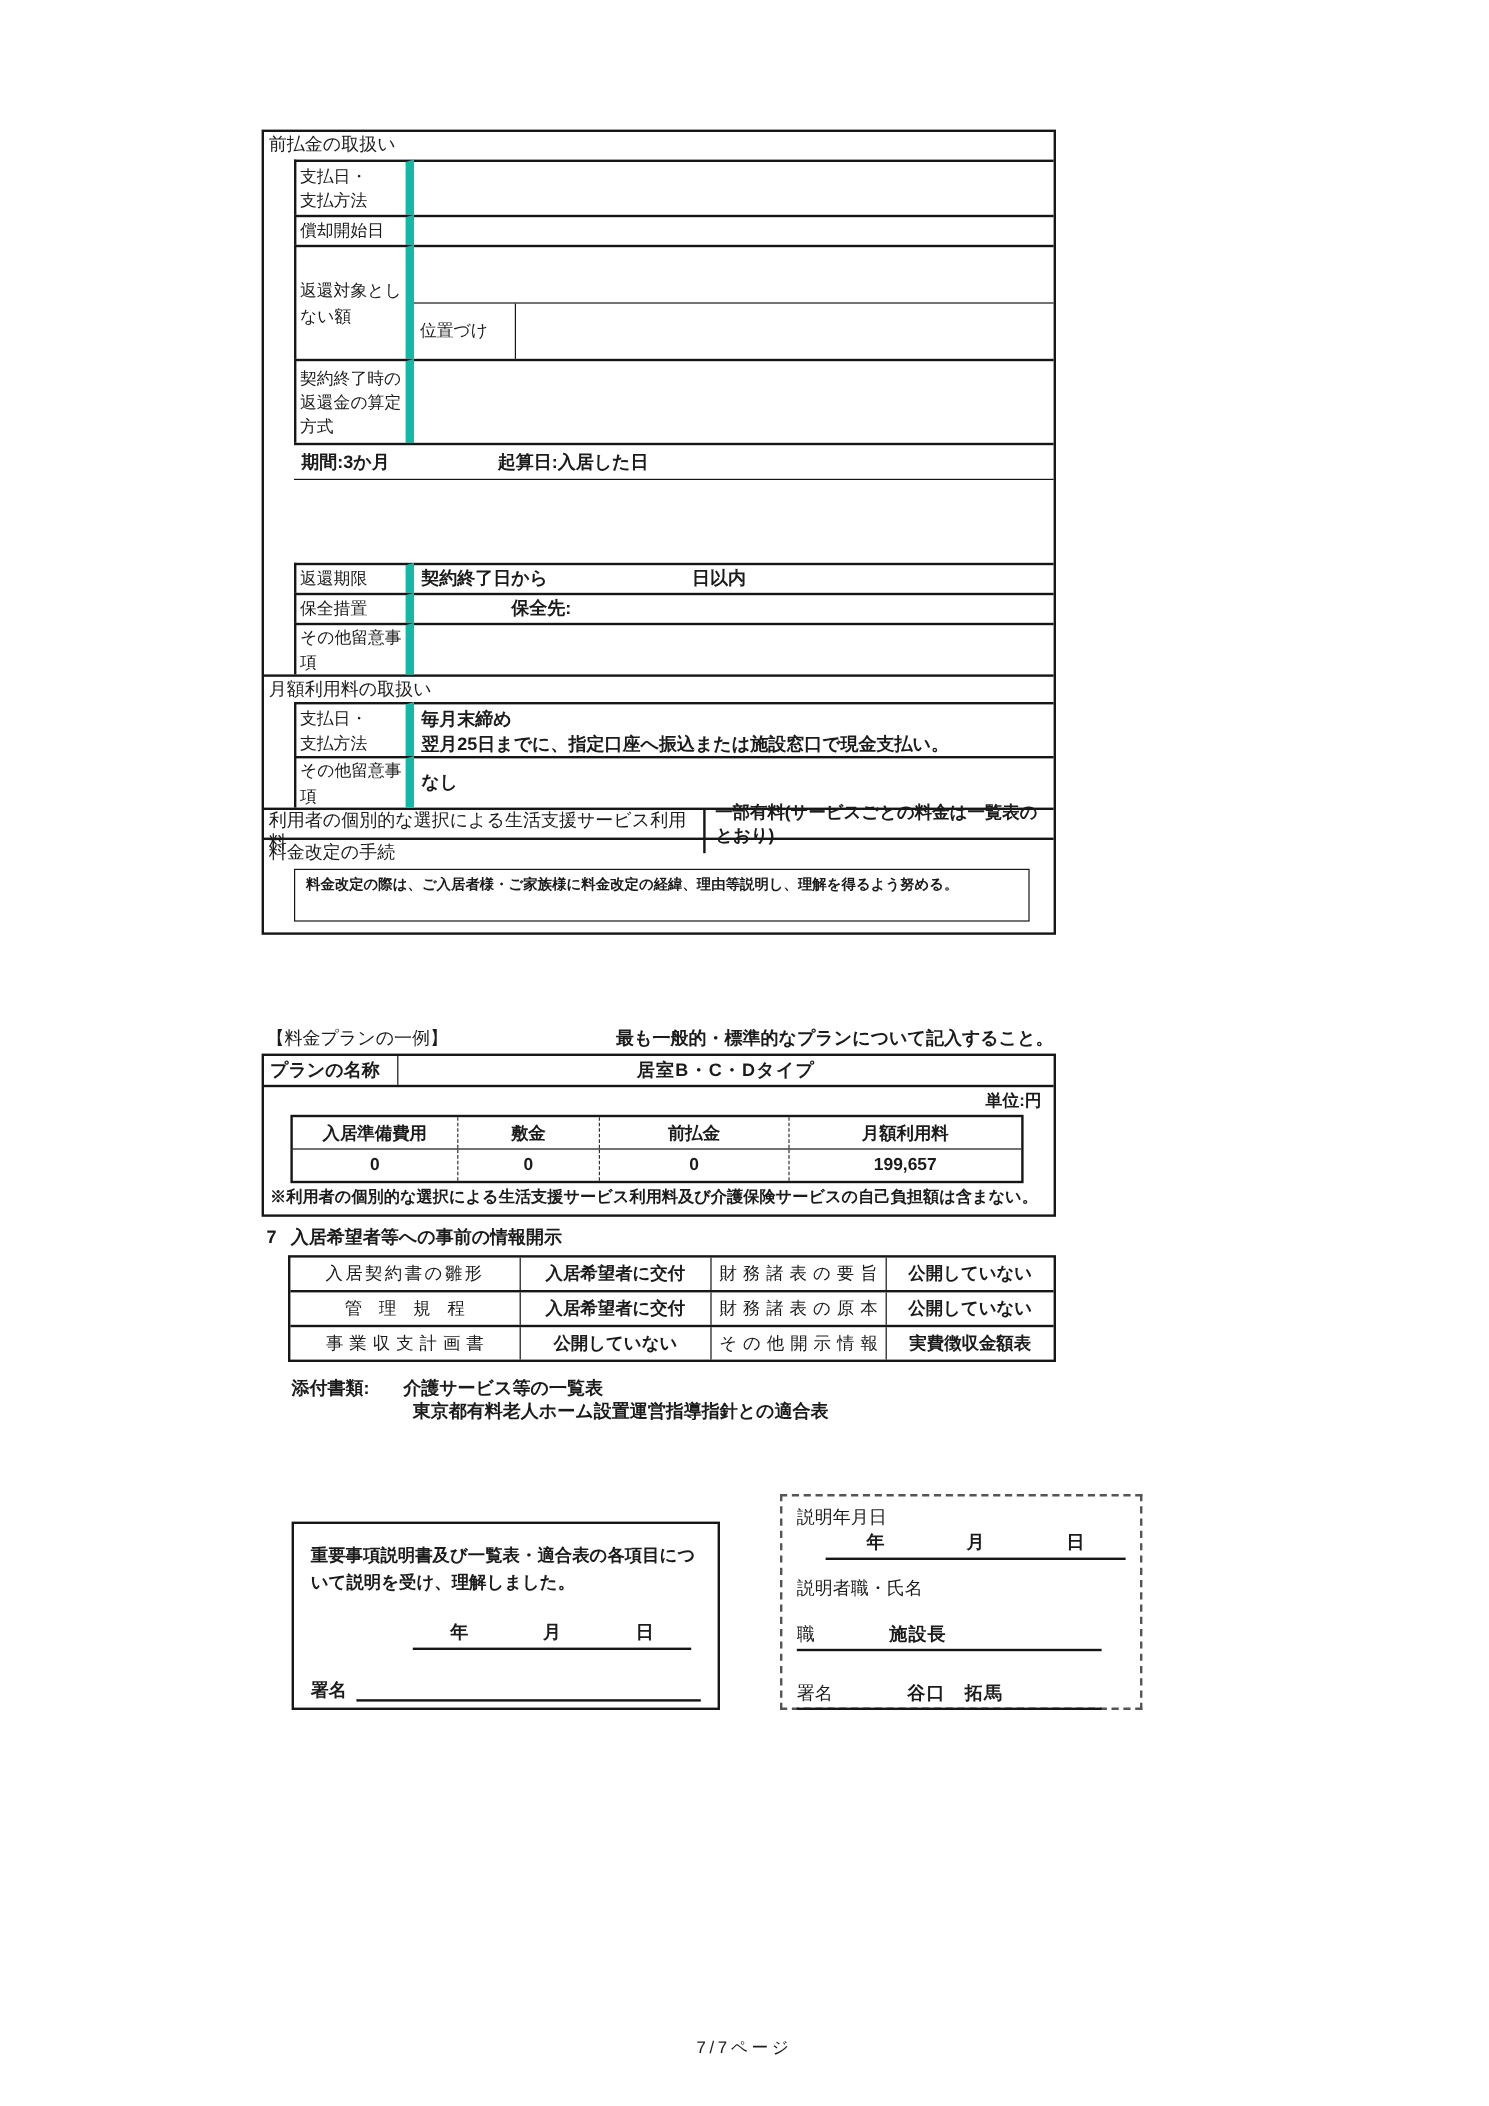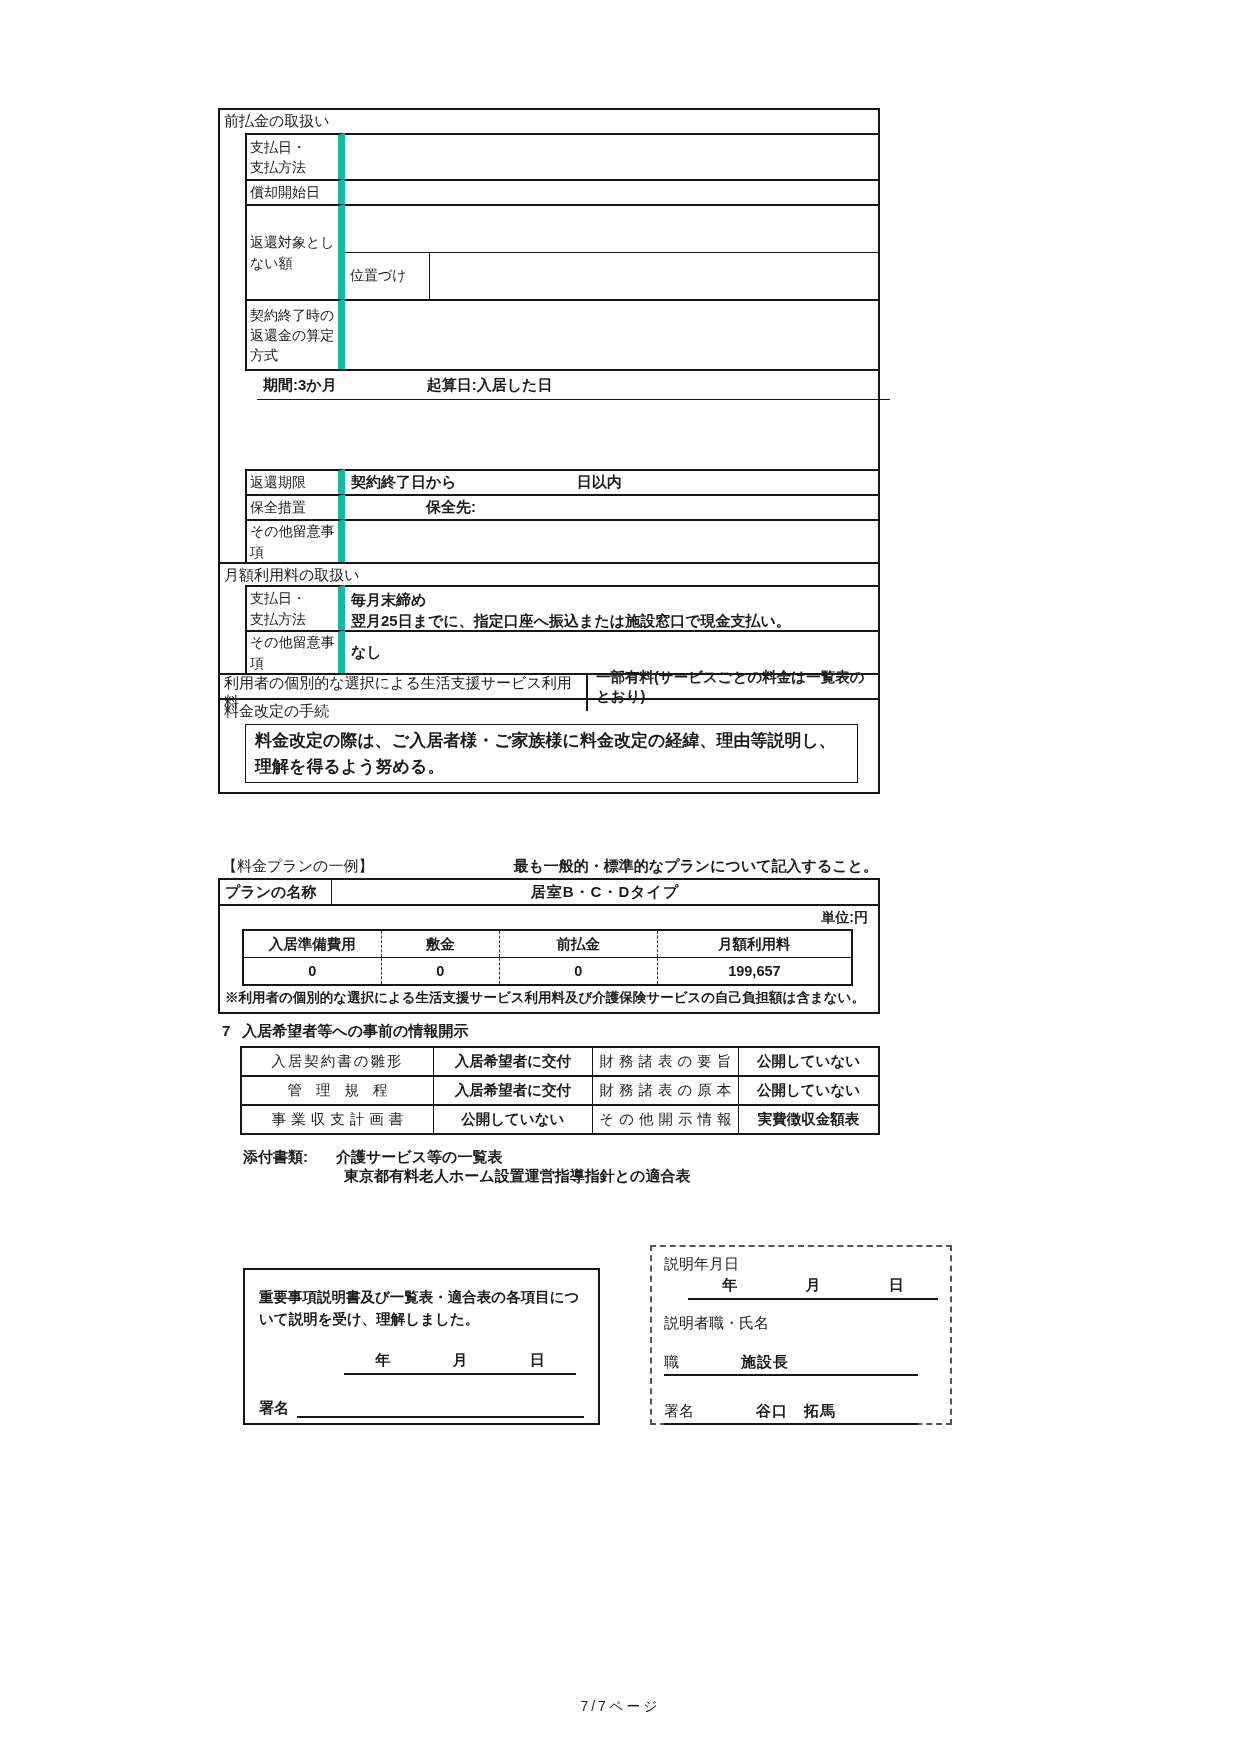--- a/index.html
+++ b/index.html
@@ -27,30 +27,30 @@
   }
   .val { flex:1; border-top:2px solid #161616; font-size:15px; }
   .vpad { padding:2px 6px; }
   .col { display:flex; flex-direction:column; padding:0; }
   .sub { width:100%; }
   .sub.bb { border-bottom:1px solid #161616; }
   .subflex { display:flex; align-items:center; }
   .sublbl {
     flex:0 0 85px; border-right:1px solid #161616; align-self:stretch;
     display:flex; align-items:center; padding-left:5px; font-size:14px;
-  } .h25{height:25px;} .h30{height:30px;margin-left:12px;}
+  } .h25{height:25px;} .h30{height:30px;}
   .h43{height:43px;} .h45{height:45px;} .h46{height:46px;} .h47{height:47px;}
   .h48{height:48px;} .h70{height:70px;} .h95{height:95px;} .h100{height:100px;}
   .vcenter { display:flex; align-items:center; }
   .sp90 { margin-left:90px; } .sp120 { margin-left:120px; } .sp75 { margin-left:75px; }
   .split-row { display:flex; border-top:2px solid #161616; height:25px; align-items:center; }
   .split-l { flex:0 0 368px; padding:18px 4px; font-size:15px; border-right:2px solid #161616; align-self:stretch; display:flex; align-items:center; }
   .split-r { flex:1; padding:1px 8px; font-size:14.5px; font-weight:bold; }
   .rev-wrap { padding:3px 20px 9px 25px; }
-  .rev-box { border:1px solid #161616; padding:3px 9px; font-size:17px; font-weight:bold; line-height:1.5; min-height:44px; }
+  .rev-box { border:1px solid #161616; padding:3px 9px; font-size:12px; font-weight:bold; line-height:1.5; min-height:44px; }
 
   
   .caption-row { display:flex; font-size:15px; height:23px; line-height:22px; padding:0 2px 0 4px; }
   .caption-note { margin-left:auto; font-weight:bold; }
   .plan-box { border:2px solid #161616; }
   .plan-name-row { display:flex; border-bottom:2px solid #161616; height:26px; align-items:stretch; }
   .pn-lbl { flex:0 0 112px; border-right:1px solid #161616; display:flex; align-items:center; padding-left:5px; font-size:15px; font-weight:bold; }
   .pn-val { flex:1; display:flex; align-items:center; justify-content:center; font-size:15px; font-weight:bold; letter-spacing:1px; }
   .unit-note { text-align:right; padding:3px 10px 1px 0; font-size:14px; font-weight:bold; }
   .price-table { margin:1px 25px 0 22px; border:2px solid #161616; }

